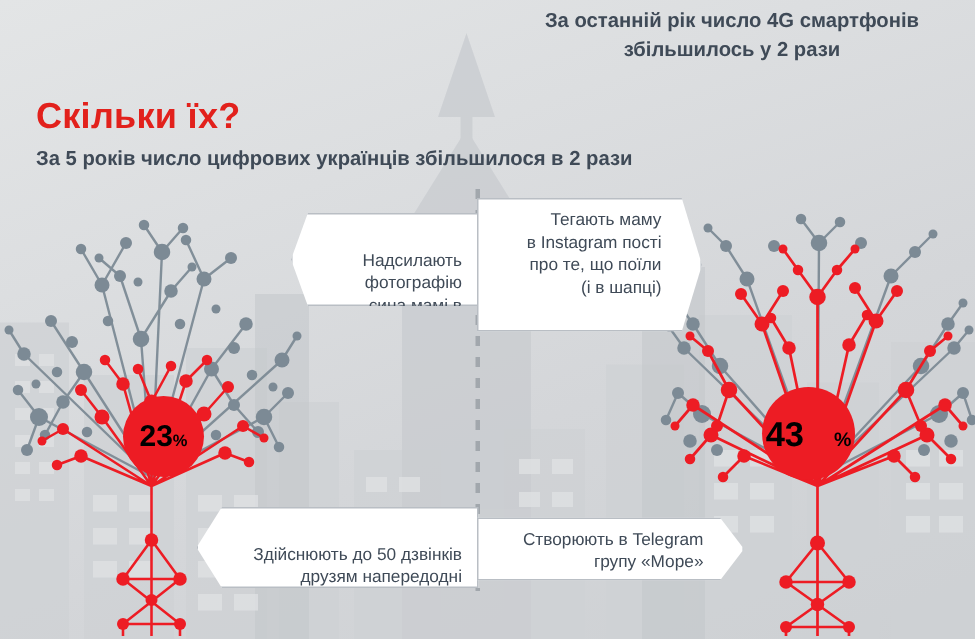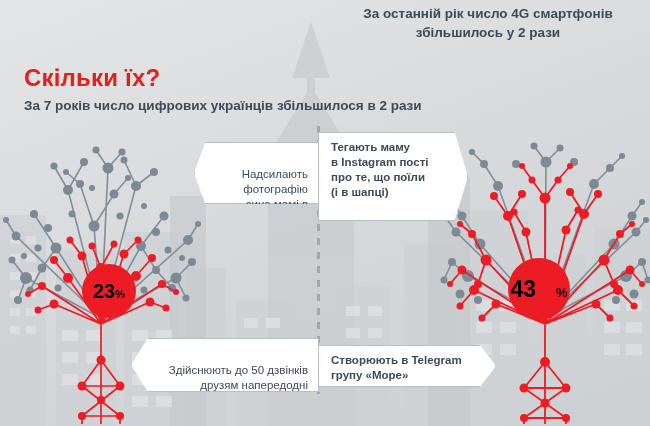--- a/index.html
+++ b/index.html
@@ -49,21 +49,21 @@
     color:#3f4a57;font-size:11.5px;line-height:15px;box-sizing:border-box;}
   .banner .txt{white-space:pre-line;}
 
   .banner.left{ 
     -webkit-clip-path:polygon(0% 50%,9% 0%,100% 0%,100% 100%,9% 100%);
     clip-path:polygon(0% 50%,9% 0%,100% 0%,100% 100%,9% 100%);
     text-align:right;padding:24px 10px 7px 26px;}
   .banner.right{ 
     -webkit-clip-path:polygon(0% 0%,91% 0%,100% 50%,91% 100%,0% 100%);
     clip-path:polygon(0% 0%,91% 0%,100% 50%,91% 100%,0% 100%);
-    text-align:left;padding:7px 26px 7px 12px;font-weight:bold;}
+    text-align:right;padding:7px 26px 7px 12px;}
 
   #banner-tl{left:194px;top:142px;width:125px;height:62px;}
   #banner-tr{left:318px;top:132px;width:150px;height:89px;}
   #banner-bl{left:131px;top:338px;width:188px;height:54px;text-align:right;}
   #banner-br{left:318px;top:345px;width:178px;height:42px;}
 </style>
 </head>
 <body>
 
 <div id="stage">
@@ -143,21 +143,21 @@
         <rect x="346" y="328" width="14" height="10"></rect>
           <rect x="368" y="328" width="14" height="10"></rect>
       </g>
     </svg>
   </div>
 
   <div class="top-note">За останній рік число 4G смартфонів
 збільшилось у 2 рази</div>
 
   <div class="headline">Скільки їх?</div>
-  <div class="subhead">За 7 років число цифрових українців збільшилося в 2 рази</div>
+  <div class="subhead">За 5 років число цифрових українців збільшилося в 2 рази</div>
 
   <div class="divider"></div>
 
   <div class="tree" id="tree-left">
     <svg viewBox="0 0 210 298" aria-hidden="true">
       <g stroke="#7c8a95" stroke-width="1.6" fill="none" opacity="0.95">
         <path d="M105 190 L60 120 M105 190 L145 118 M105 190 L98 98 M105 190 L30 150 M105 190 L180 150
                  M105 190 L72 62 M105 190 L140 58 M105 190 L20 108 M105 190 L192 112 M105 190 L112 40
                  M60 120 L38 86 M60 120 L46 140 M145 118 L168 88 M145 118 L160 142 M98 98 L84 56
                  M98 98 L118 66 M72 62 L58 38 M72 62 L88 34 M140 58 L128 32 M140 58 L158 44

